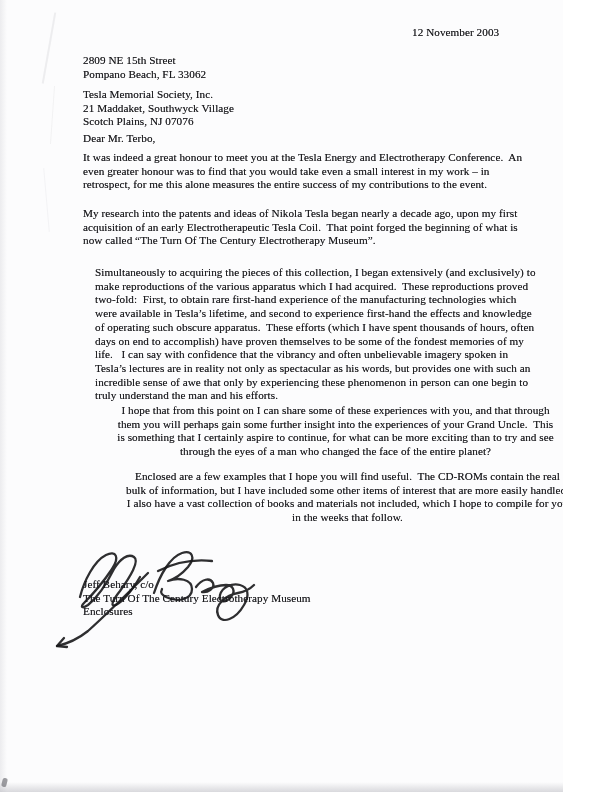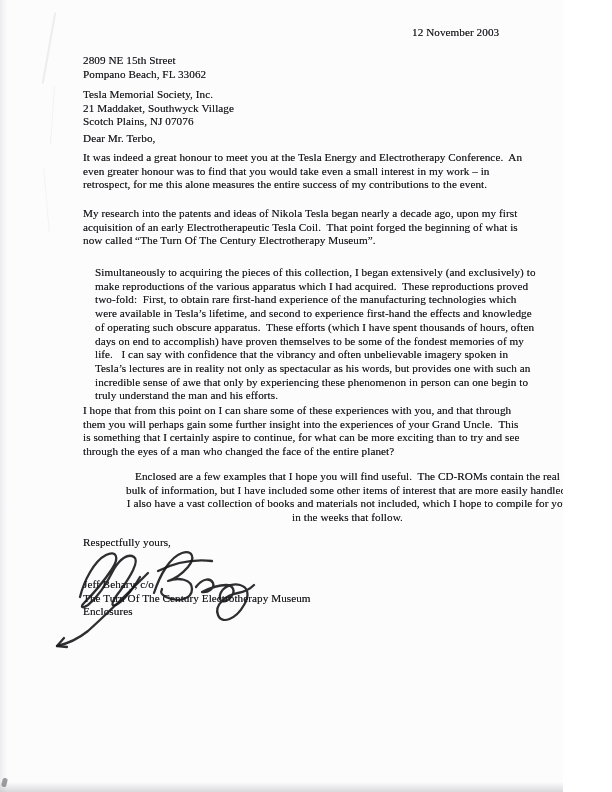--- a/index.html
+++ b/index.html
@@ -25,21 +25,21 @@
     letter-spacing: 0.05px;
   }
 
   .date-line      { left: 412px; top: 26px;  width: 180px; }
   .sender         { left: 83px;  top: 54px;  }
   .recipient      { left: 83px;  top: 88px;  }
   .salutation     { left: 83px;  top: 132px; }
   .para-1         { left: 83px;  top: 151px; }
   .para-2         { left: 83px;  top: 207px; }
   .para-3         { left: 83px;  top: 266px; margin-left: 12px; }
-  .para-4         { left: 83px;  top: 404px; }
+  .para-4         { left: 83px;  top: 404px; text-align: center; }
   .para-5         { left: 95px;  top: 470px; text-align: center; }
   .closing        { left: 83px;  top: 536px; }
   .signature-svg  { position: absolute; left: 50px; top: 545px; pointer-events: none; }
   .signer         { left: 83px;  top: 578px; }
 
   
   .edge-left-shade {
     position: absolute; left: 0; top: 0; width: 7px; height: 792px;
     background: linear-gradient(to right, rgba(140,140,150,0.14), rgba(140,140,150,0));
   }
@@ -104,21 +104,20 @@
 truly understand the man and his efforts.</div>
   <div class="txt para-4">I hope that from this point on I can share some of these experiences with you, and that through
 them you will perhaps gain some further insight into the experiences of your Grand Uncle.  This
 is something that I certainly aspire to continue, for what can be more exciting than to try and see
 through the eyes of a man who changed the face of the entire planet?</div>
   <div class="txt para-5">Enclosed are a few examples that I hope you will find useful.  The CD-ROMs contain the real
 bulk of information, but I have included some other items of interest that are more easily handled.
 I also have a vast collection of books and materials not included, which I hope to compile for you
 in the weeks that follow.</div>
 
-  <div class="txt closing">Respectfully yours,</div>
 
   <svg class="signature-svg" width="220" height="110" viewBox="0 0 220 110" aria-hidden="true">
     <path class="sig-stroke" d="M30,52 C34,36 44,16 56,10 C66,5 70,12 62,24 C54,36 42,50 34,58 C30,62 32,64 38,60 C48,52 58,36 64,24 C70,14 78,8 84,12 C90,16 80,32 70,46 C62,56 60,62 66,60 C74,56 84,42 90,32"></path>
     <path class="sig-stroke" d="M98,28 C80,46 58,68 38,86 C28,94 16,99 7,101"></path>
     <path class="sig-stroke" d="M14,93 L7,101 L17,102"></path>
     <path class="sig-stroke" d="M104,48 C110,30 120,12 132,8 C142,5 146,12 138,22 C132,29 124,34 118,36 C128,32 142,34 142,44 C142,54 128,58 116,52 C112,50 110,48 112,44"></path>
     <path class="sig-stroke" d="M108,26 C124,18 144,14 162,16"></path>
     <path class="sig-stroke" d="M146,42 C152,34 160,32 163,38 C165,43 158,48 152,47 C158,44 168,40 176,40 C183,40 186,46 181,52 C176,58 168,58 170,50 C172,42 182,38 190,40 C198,42 200,50 194,60 C186,74 172,80 168,70 C164,60 176,50 188,48 C194,47 200,44 204,40"></path>
   </svg>
 

